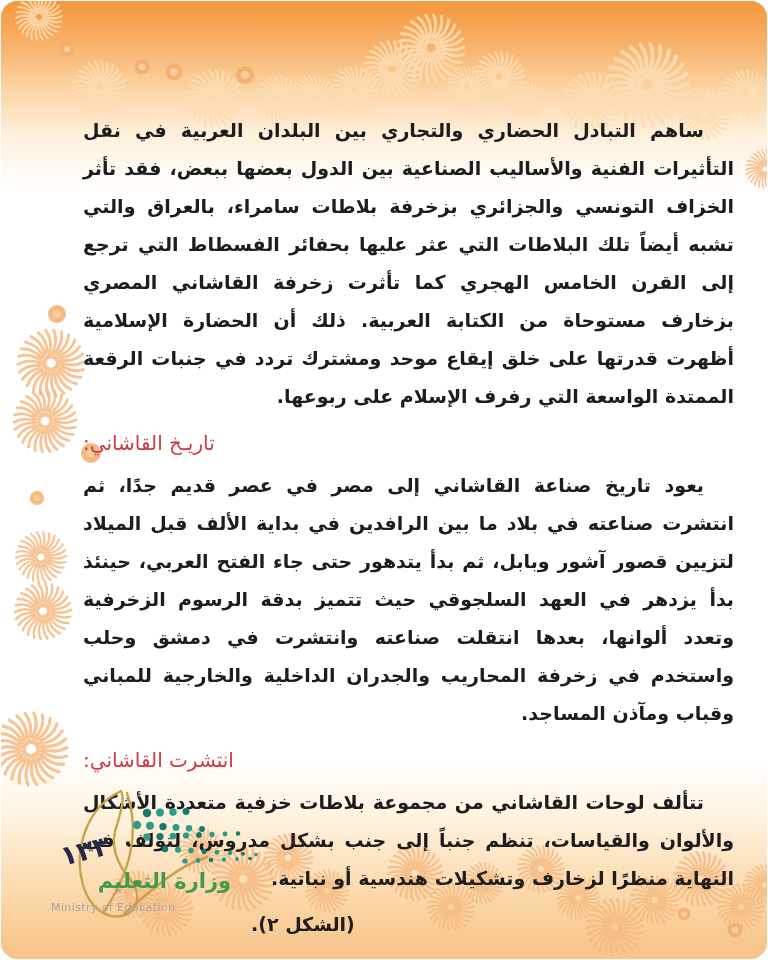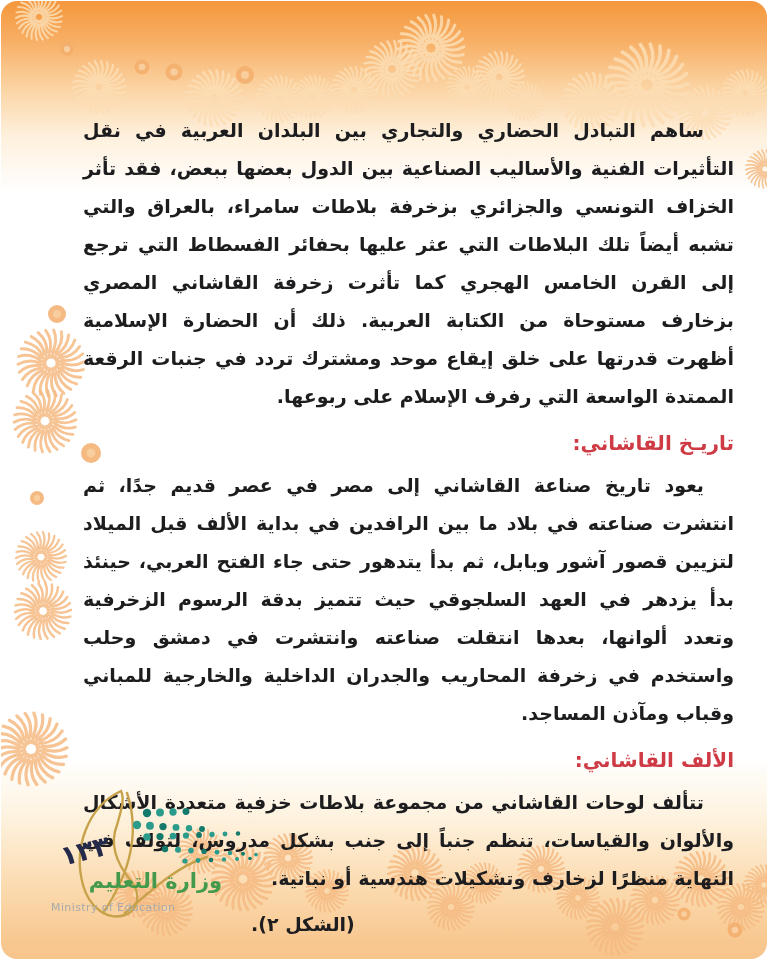--- a/index.html
+++ b/index.html
@@ -16,32 +16,32 @@
   .content{
     position:absolute;top:110px;right:33px;left:82px;
     direction:rtl;text-align:justify;
     font-size:19px;font-weight:bold;line-height:38px;
     color:var(--body,#1D1D1F);
   }
   .content p{margin:0;}
   p.body-par{text-indent:30px;}
   h2.section-heading{
     margin:9px 0 4px;font-size:20px;line-height:38px;
-    color:var(--red,#CE3B45);text-align:right;font-weight:bold;
+    color:var(--red,#CE3B45);text-align:left;font-weight:normal;
   }
   p.figure-ref{margin-top:8px;padding-left:168px;text-align:left;text-indent:0;}
   .logo{position:absolute;left:28px;top:782px;width:250px;height:168px;}
   .logo svg{position:absolute;left:0;top:0;}
   .page-number{
     position:absolute;left:26px;top:52px;width:60px;
     font-size:27px;font-weight:bold;color:#262A4A;
     transform:rotate(-14deg);text-align:center;
   }
   .ministry-ar{
-    position:absolute;left:34px;top:86px;width:185px;direction:rtl;
+    position:absolute;left:43px;top:86px;width:185px;direction:rtl;
     text-align:center;font-size:21px;font-weight:bold;color:var(--green,#449A4C);
   }
   .ministry-en{
     position:absolute;left:22px;top:118px;width:205px;
     font-size:11px;letter-spacing:.4px;color:var(--gray,#A7A9AC);
   }
 </style>
 </head>
 <body>
 
@@ -122,21 +122,21 @@
       </g>
       <path d="M769.8 884.0Q776.7 886.8 783.0 883.2M769.6 885.6Q775.7 890.0 782.6 888.0M769.0 887.2Q773.9 892.8 781.1 892.6M768.1 888.5Q771.4 895.2 778.5 896.7M766.9 889.6Q768.5 896.9 775.0 900.0M765.4 890.4Q765.3 897.8 770.8 902.4M763.8 890.8Q761.9 898.0 766.2 903.7M762.2 890.8Q758.6 897.3 761.4 903.9M760.6 890.4Q755.5 895.8 756.7 903.0M759.1 889.6Q752.9 893.7 752.3 900.9M757.9 888.5Q750.9 891.0 748.6 897.9M757.0 887.2Q749.6 887.9 745.7 894.0M756.4 885.6Q749.0 884.6 743.8 889.6M756.2 884.0Q749.3 881.2 743.0 884.8M756.4 882.4Q750.3 878.0 743.4 880.0M757.0 880.8Q752.1 875.2 744.9 875.4M757.9 879.5Q754.6 872.8 747.5 871.3M759.1 878.4Q757.5 871.1 751.0 868.0M760.6 877.6Q760.7 870.2 755.2 865.6M762.2 877.2Q764.1 870.0 759.8 864.3M763.8 877.2Q767.4 870.7 764.6 864.1M765.4 877.6Q770.5 872.2 769.3 865.0M766.9 878.4Q773.1 874.3 773.7 867.1M768.1 879.5Q775.1 877.0 777.4 870.1M769.0 880.8Q776.4 880.1 780.3 874.0M769.6 882.4Q777.0 883.4 782.2 878.4M766.5 884.7L768.5 885.1M766.0 886.0L767.7 887.1M765.0 887.0L766.1 888.7M763.7 887.5L764.1 889.5M762.3 887.5L761.9 889.5M761.0 887.0L759.9 888.7M760.0 886.0L758.3 887.1M759.5 884.7L757.5 885.1M759.5 883.3L757.5 882.9M760.0 882.0L758.3 880.9M761.0 881.0L759.9 879.3M762.3 880.5L761.9 878.5M763.7 880.5L764.1 878.5M765.0 881.0L766.1 879.3M766.0 882.0L767.7 880.9M766.5 883.3L768.5 882.9" fill="none" stroke="#F4BA82" stroke-width="1.7999999999999998" stroke-linecap="round" opacity="0.85"></path>
     </svg>
 
   <main class="content">
     <p class="body-par">ساهم التبادل الحضاري والتجاري بين البلدان العربية في نقل التأثيرات الفنية والأساليب الصناعية بين الدول بعضها ببعض، فقد تأثر الخزاف التونسي والجزائري بزخرفة بلاطات سامراء، بالعراق والتي تشبه أيضاً تلك البلاطات التي عثر عليها بحفائر الفسطاط التي ترجع إلى القرن الخامس الهجري كما تأثرت زخرفة القاشاني المصري بزخارف مستوحاة من الكتابة العربية. ذلك أن الحضارة الإسلامية أظهرت قدرتها على خلق إيقاع موحد ومشترك تردد في جنبات الرقعة الممتدة الواسعة التي رفرف الإسلام على ربوعها.</p>
 
     <h2 class="section-heading">تاريـخ القاشاني:</h2>
     <p class="body-par">يعود تاريخ صناعة القاشاني إلى مصر في عصر قديم جدًا، ثم انتشرت صناعته في بلاد ما بين الرافدين في بداية الألف قبل الميلاد لتزيين قصور آشور وبابل، ثم بدأ يتدهور حتى جاء الفتح العربي، حينئذ بدأ يزدهر في العهد السلجوقي حيث تتميز بدقة الرسوم الزخرفية وتعدد ألوانها، بعدها انتقلت صناعته وانتشرت في دمشق وحلب واستخدم في زخرفة المحاريب والجدران الداخلية والخارجية للمباني وقباب ومآذن المساجد.</p>
 
-    <h2 class="section-heading">الألف القاشاني:</h2>
+    <h2 class="section-heading">انتشرت القاشاني:</h2>
     <p class="body-par">تتألف لوحات القاشاني من مجموعة بلاطات خزفية متعددة الأشكال والألوان والقياسات، تنظم جنباً إلى جنب بشكل مدروس، لتؤلف في النهاية منظرًا لزخارف وتشكيلات هندسية أو نباتية.</p>
 
     <p class="figure-ref">(الشكل ٢).</p>
   </main>
 
   <div class="logo">
     <svg id="logo-svg" width="250" height="160" viewBox="0 0 250 160">
       <g fill="none" stroke-width="2.4" stroke-linecap="round" stroke="#C8A24B">
         <path d="M92,8 C58,24 44,66 54,102 C60,124 78,138 96,132 C110,127 112,110 102,98 C88,81 80,62 88,42 C92,28 96,16 92,8 Z"></path>
         <path d="M98,10 C110,46 104,86 74,130"></path>

